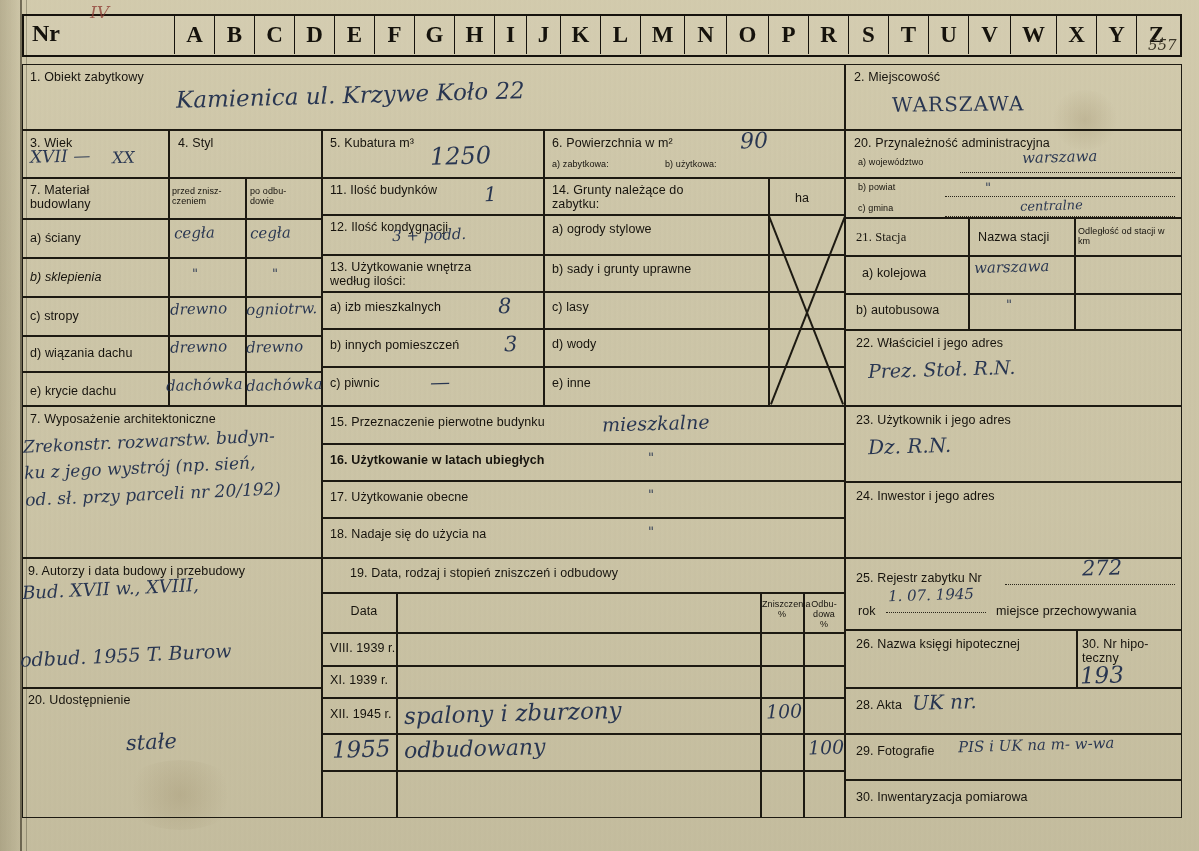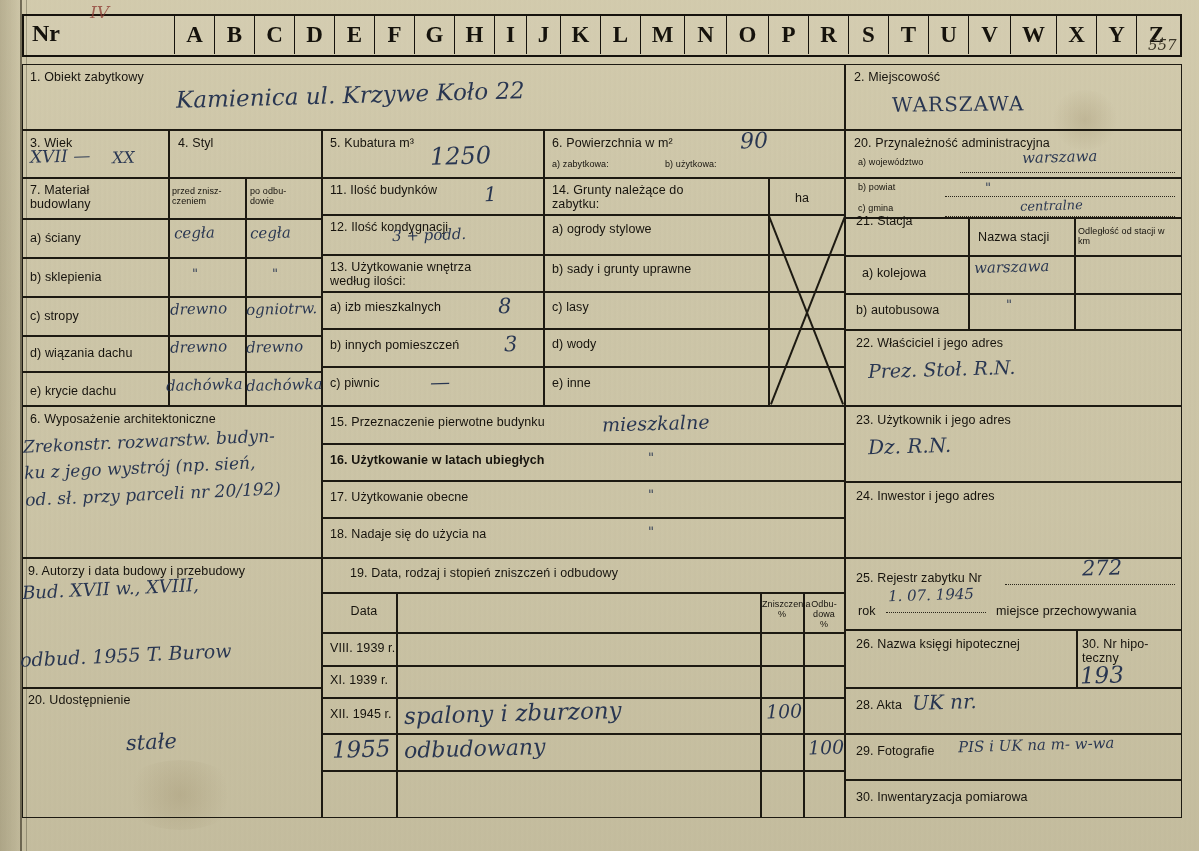--- a/index.html
+++ b/index.html
@@ -203,21 +203,21 @@
 budowlany</div>
   <div class="lbl tiny" style="left:172px; top:186px; white-space:pre-line;">przed znisz-
 czeniem</div>
   <div class="lbl tiny" style="left:250px; top:186px; white-space:pre-line;">po odbu-
 dowie</div>
 
   <div class="lbl" style="left:30px; top:231px;">a) ściany</div>
   <div class="hw sm" style="left:174px; top:224px;">cegła</div>
   <div class="hw sm" style="left:250px; top:224px;">cegła</div>
 
-  <div class="lbl" style="left:30px; top:270px;">b) sklepienia</div>
+  <div class="lbl" style="left:30px; top:270px;font-style:italic;">b) sklepienia</div>
   <div class="hw xs" style="left:192px; top:266px;">"</div>
   <div class="hw xs" style="left:272px; top:266px;">"</div>
 
   <div class="lbl" style="left:30px; top:309px;">c) stropy</div>
   <div class="hw sm" style="left:170px; top:300px;">drewno</div>
   <div class="hw sm" style="left:246px; top:300px;">ogniotrw.</div>
 
   <div class="lbl" style="left:30px; top:346px;">d) wiązania dachu</div>
   <div class="hw sm" style="left:170px; top:338px;">drewno</div>
   <div class="hw sm" style="left:246px; top:338px;">drewno</div>
@@ -268,34 +268,34 @@
   <div class="xcross" style="left:770px; top:216px; width:74px; height:188px;">
     <span style="width:202px; transform: rotate(68.5deg);"></span>
     <span style="width:202px; transform: translateY(188px) rotate(-68.5deg);"></span>
   </div>
 
   <div class="box" style="left:845px; top:218px; width:337px; height:112px;"></div>
   <div class="vline" style="left:968px; top:218px; height:112px;"></div>
   <div class="vline" style="left:1074px; top:218px; height:112px;"></div>
   <div class="hline" style="left:845px; top:255px; width:337px;"></div>
   <div class="hline" style="left:845px; top:293px; width:337px;"></div>
-  <div class="lbl" style="left:856px; top:214px;">21. Stacja</div>
+  <div class="lbl" style="left:856px; top:230px;font-family:Liberation Serif, serif;">21. Stacja</div>
   <div class="lbl" style="left:978px; top:230px;">Nazwa stacji</div>
   <div class="lbl tiny" style="left:1078px; top:227px; width:100px; line-height:1.1;">Odległość od stacji w km</div>
   <div class="lbl" style="left:862px; top:266px;">a) kolejowa</div>
   <div class="hw sm" style="left:974px; top:258px;">warszawa</div>
   <div class="lbl" style="left:856px; top:303px;">b) autobusowa</div>
   <div class="hw xs" style="left:1006px; top:297px;">"</div>
 
   <div class="box" style="left:845px; top:330px; width:337px; height:76px;"></div>
   <div class="lbl" style="left:856px; top:336px;">22. Właściciel i jego adres</div>
   <div class="hw" style="left:868px; top:358px; font-size:19px;">Prez. Stoł. R.N.</div>
 
   <div class="box" style="left:22px; top:406px; width:300px; height:152px;"></div>
-  <div class="lbl" style="left:30px; top:412px;">6. Wyposażenie architektoniczne</div>
+  <div class="lbl" style="left:30px; top:412px;">7. Wyposażenie architektoniczne</div>
   <div class="hw r2" style="left:24px; top:428px; font-size:17px; white-space:pre-line; line-height:1.55;">Zrekonstr. rozwarstw. budyn-
 ku z jego wystrój (np. sień,
 od. sł. przy parceli nr 20/192)</div>
 
   <div class="box" style="left:322px; top:406px; width:523px; height:152px;"></div>
   <div class="hline" style="left:322px; top:443px; width:523px;"></div>
   <div class="hline" style="left:322px; top:480px; width:523px;"></div>
   <div class="hline" style="left:322px; top:517px; width:523px;"></div>
 
   <div class="lbl" style="left:330px; top:415px;">15. Przeznaczenie pierwotne budynku</div>

